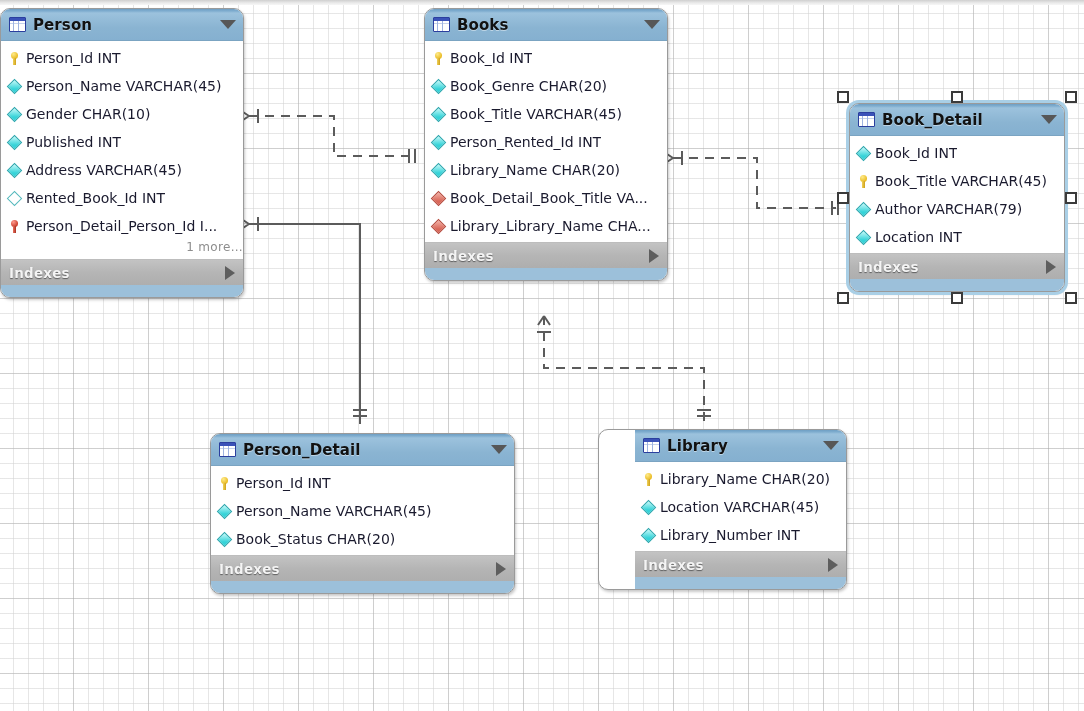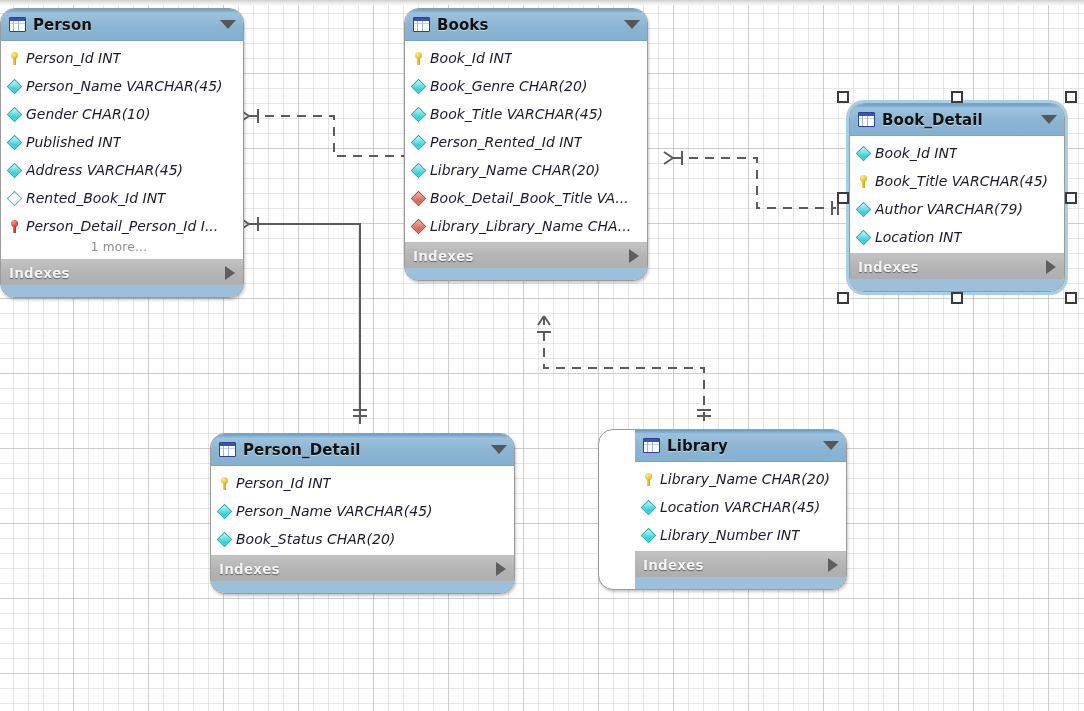--- a/index.html
+++ b/index.html
@@ -24,21 +24,21 @@
     position:absolute;left:0;top:0;width:1084px;height:5px;
     background:linear-gradient(to bottom,#cfcfcf 0%,#e9e9e9 55%,#f7f7f7 100%);
     z-index:40;
   }
   
   #links{position:absolute;left:0;top:0;width:1084px;height:711px;z-index:5;}
   
   .tbl{
     position:absolute;z-index:10;
     border:1px solid #9a9a9a;
-    border-radius:15px;
+    border-radius:10px;
     background:#ffffff;
     box-shadow:1px 2px 3px rgba(0,0,0,0.22);
     overflow:hidden;
   }
   .tbl-hdr{
     height:31px;
     background:linear-gradient(to bottom,#6f9fc4 0px,#7fadcf 2px,#9cc2dd 4px,#8ab4d2 60%,#85b0d0 100%);
     border-bottom:1px solid #7ba4c2;
     display:flex;align-items:center;
     padding:0 7px 0 8px;
@@ -66,21 +66,21 @@
   .tbl-caret{
     margin-left:auto;
     width:0;height:0;
     border-left:8px solid transparent;border-right:8px solid transparent;
     border-top:9px solid #575757;
   }
   .tbl-body{background:#ffffff;padding:3px 0 2px 0;}
   .fld{
     display:flex;align-items:center;
     height:28px;padding-left:7px;
-    font-size:14px;color:#1a1a2e;white-space:nowrap;font-style:italic;
+    font-size:14px;color:#1a1a2e;white-space:nowrap;
   }
   .fld-txt{overflow:hidden;}
   .ico{width:13px;height:15px;flex:0 0 auto;margin-right:5px;position:relative;}
   
   .ico.pk:before{
     content:"";position:absolute;left:3px;top:1px;width:7px;height:7px;
     border-radius:50%;
     background:radial-gradient(circle at 35% 30%,#ffeb8a,#e8b81e 75%);
   }
   .ico.pk:after{
@@ -112,22 +112,22 @@
     transform:rotate(45deg);
   }
   
   .ico.diar:before{
     content:"";position:absolute;left:1px;top:2px;width:9px;height:9px;
     background:linear-gradient(135deg,#f5b5aa,#d9685a 70%);
     border:1px solid #b4493c;
     transform:rotate(45deg);
   }
   .more{
-    text-align:center;font-size:12px;color:#8d8d8d;
-    padding:0 6px 3px 0;letter-spacing:0.3px;
+    text-align:right;font-size:12px;color:#8d8d8d;
+    padding:0 0 3px 0;letter-spacing:0.3px;
   }
   .idx{
     height:25px;display:flex;align-items:center;
     padding:0 8px 0 8px;
     background:linear-gradient(to bottom,#c3c3c3 0%,#b5b5b5 50%,#aeaeae 100%);
     border-top:1px solid #bdbdbd;
   }
   .idx-lbl{
     font-size:13.5px;font-weight:bold;color:#f4f4f4;
     text-shadow:0 1px 1px rgba(80,80,80,0.85);
@@ -225,21 +225,21 @@
             <span class="fld-txt">Person_Detail_Person_Id I...</span>
           </div>
           <div class="more">1 more...</div>
         </div>
         <div class="idx">
           <span class="idx-lbl">Indexes</span>
           <span class="idx-arrow"></span>
         </div>
         <div class="foot"></div>
       </div>
-      <div class="tbl" style="left: 404px; top: 8px; width: 242px;">
+      <div class="tbl" style="left: 424px; top: 8px; width: 242px;">
         <div class="tbl-hdr">
           <span class="tbl-ico"></span>
           <span class="tbl-title">Books</span>
           <span class="tbl-caret"></span>
         </div>
         <div class="tbl-body">
           <div class="fld">
             <span class="ico pk"></span>
             <span class="fld-txt">Book_Id INT</span>
           </div>

